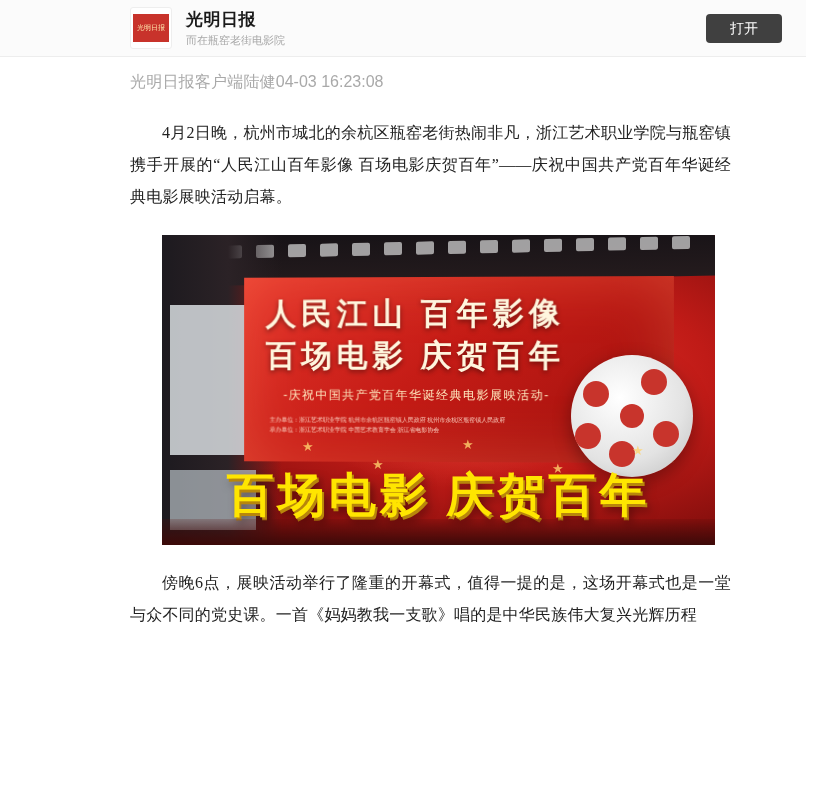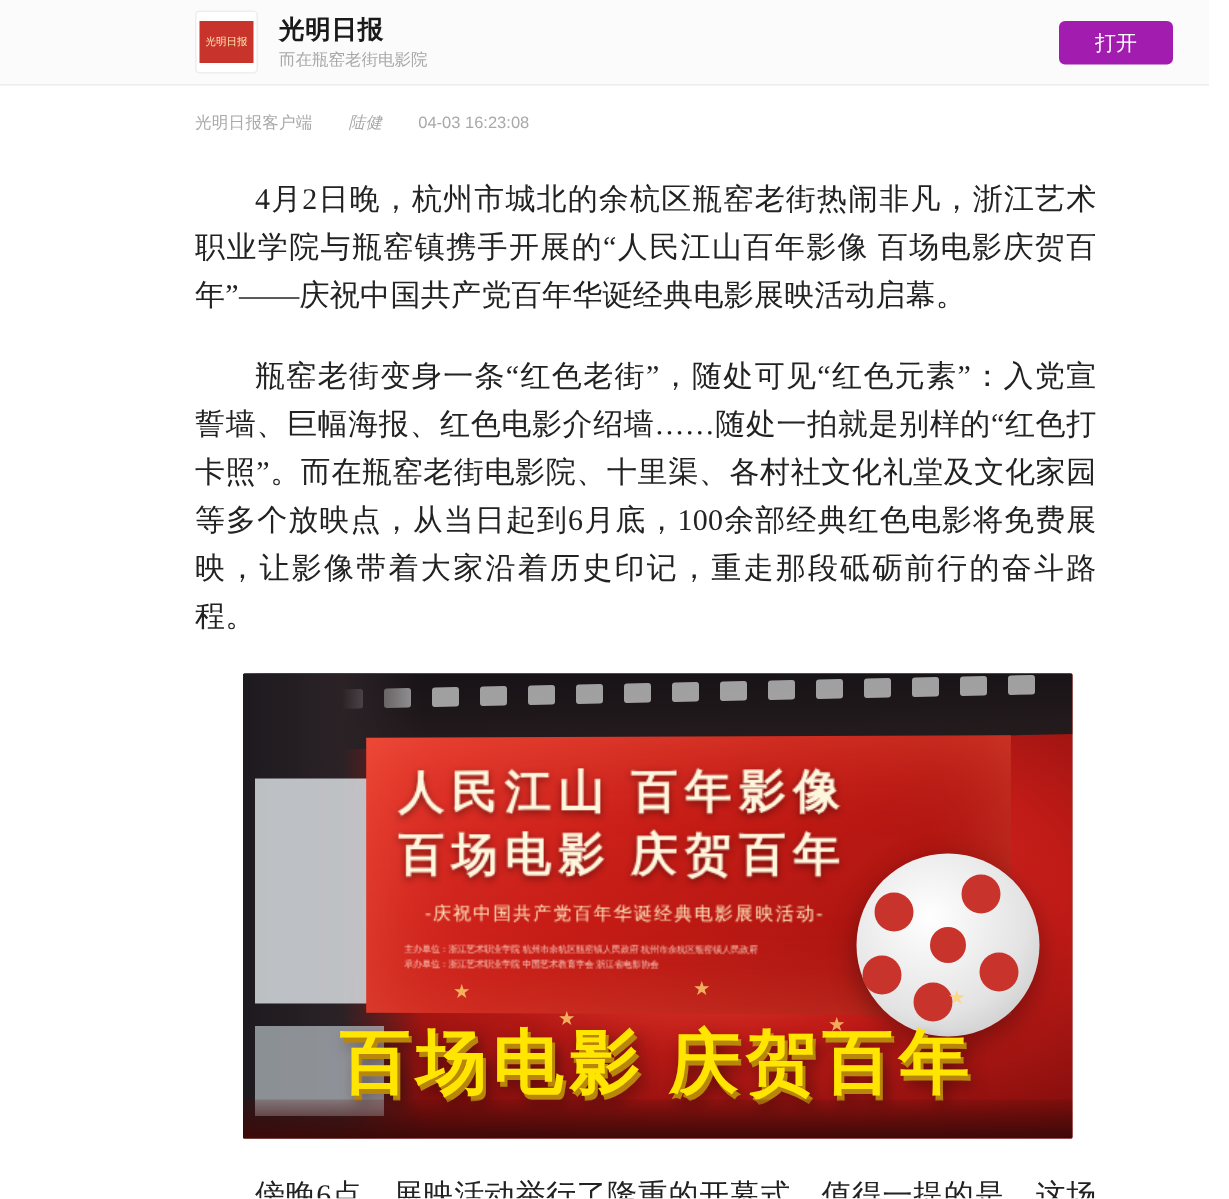--- a/index.html
+++ b/index.html
@@ -74,21 +74,21 @@
     color: #a8a8a8;
     line-height: 16px;
     margin-top: 1px;
   }
   .open-button {
     position: absolute;
     right: 24px;
     top: 14px;
     width: 76px;
     height: 29px;
-    background: #a21caf;
+    background: #404040;
     color: #ffffff;
     border: none;
     border-radius: 4px;
     font-size: 14px;
     line-height: 29px;
     text-align: center;
     cursor: pointer;
     padding: 0;
     font-family: "Liberation Sans", "DejaVu Sans", sans-serif;
   }
@@ -101,36 +101,36 @@
     font-size: 23px;
     line-height: 34px;
     color: #1a1a1a;
     font-weight: bold;
     margin: 26px 0 0 0;
     font-family: "Liberation Serif", "DejaVu Serif", serif;
     letter-spacing: 0.3px;
   }
   .meta {
     margin-top: 16px;
-    font-size: 11px;
+    font-size: 16px;
     color: #a9a9a9;
     line-height: 18px;
     display: flex;
     align-items: center;
-    gap: 24px;
+    gap: 0;
   }
   .meta .source { letter-spacing: 0.2px; }
-  .meta .author { letter-spacing: 0.2px; font-style: italic; }
+  .meta .author { letter-spacing: 0.2px; }
   .meta .time { margin-left: 0; }
 
   .body-text {
     margin-top: 26px;
   }
   .para {
-    font-size: 20px;
+    font-size: 16px;
     line-height: 32px;
     color: #222222;
     text-indent: 2em;
     margin: 0 0 22px 0;
     text-align: justify;
     font-family: "Liberation Serif", "DejaVu Serif", serif;
     letter-spacing: 0.2px;
   }
 
   
@@ -344,21 +344,20 @@
   <div class="article">
 
     <div class="meta">
       <span class="source">光明日报客户端</span>
       <span class="author">陆健</span>
       <span class="time">04-03 16:23:08</span>
     </div>
 
     <div class="body-text">
       <p class="para">4月2日晚，杭州市城北的余杭区瓶窑老街热闹非凡，浙江艺术职业学院与瓶窑镇携手开展的“人民江山百年影像 百场电影庆贺百年”——庆祝中国共产党百年华诞经典电影展映活动启幕。</p>
-      <p class="para">瓶窑老街变身一条“红色老街”，随处可见“红色元素”：入党宣誓墙、巨幅海报、红色电影介绍墙……随处一拍就是别样的“红色打卡照”。而在瓶窑老街电影院、十里渠、各村社文化礼堂及文化家园等多个放映点，从当日起到6月底，100余部经典红色电影将免费展映，让影像带着大家沿着历史印记，重走那段砥砺前行的奋斗路程。</p>
 
       <div class="figure">
         <div class="photo">
           <div class="backdrop"></div>
           <div class="glow"></div>
 
           <div class="filmstrip">
             <div class="holes">
               <i></i>
                 <i></i>

